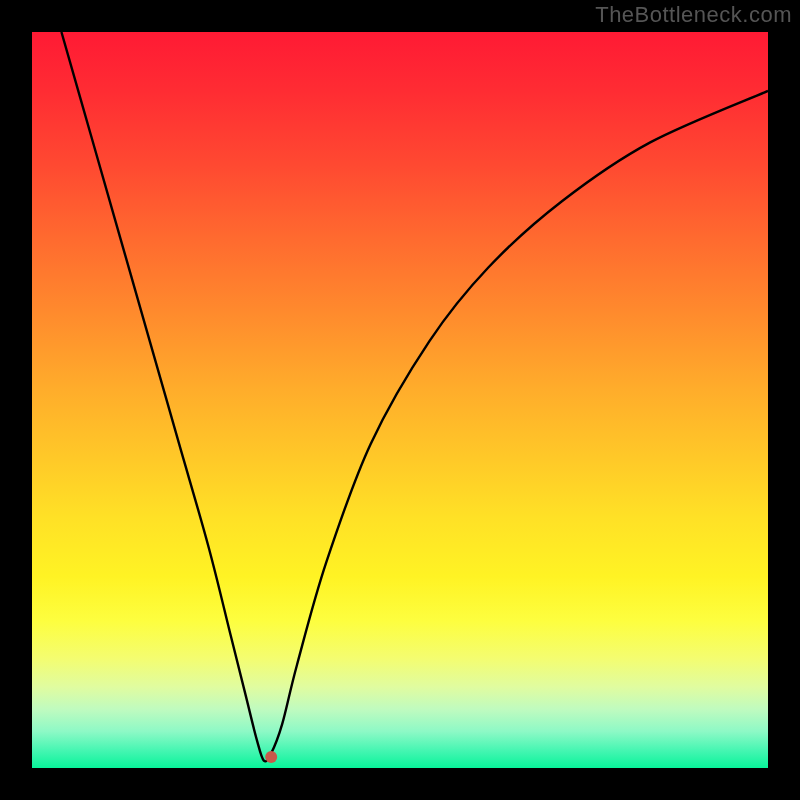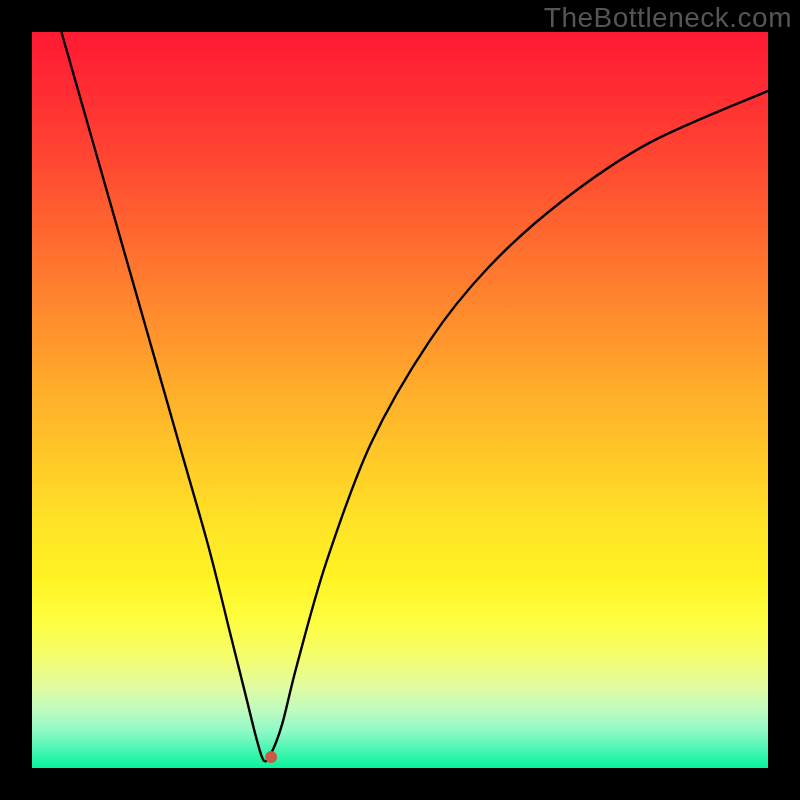--- a/index.html
+++ b/index.html
@@ -15,21 +15,21 @@
     position: relative;
     width: 800px;
     height: 800px;
     background: #000;
   }
   .watermark {
     position: absolute;
     top: 2px;
     right: 8px;
     color: #555;
-    font-size: 28px;
+    font-size: 22px;
     font-weight: 500;
     letter-spacing: 0.5px;
     z-index: 10;
     user-select: none;
   }
   .plot {
     position: absolute;
     left: 32px;
     top: 32px;
     width: 736px;

